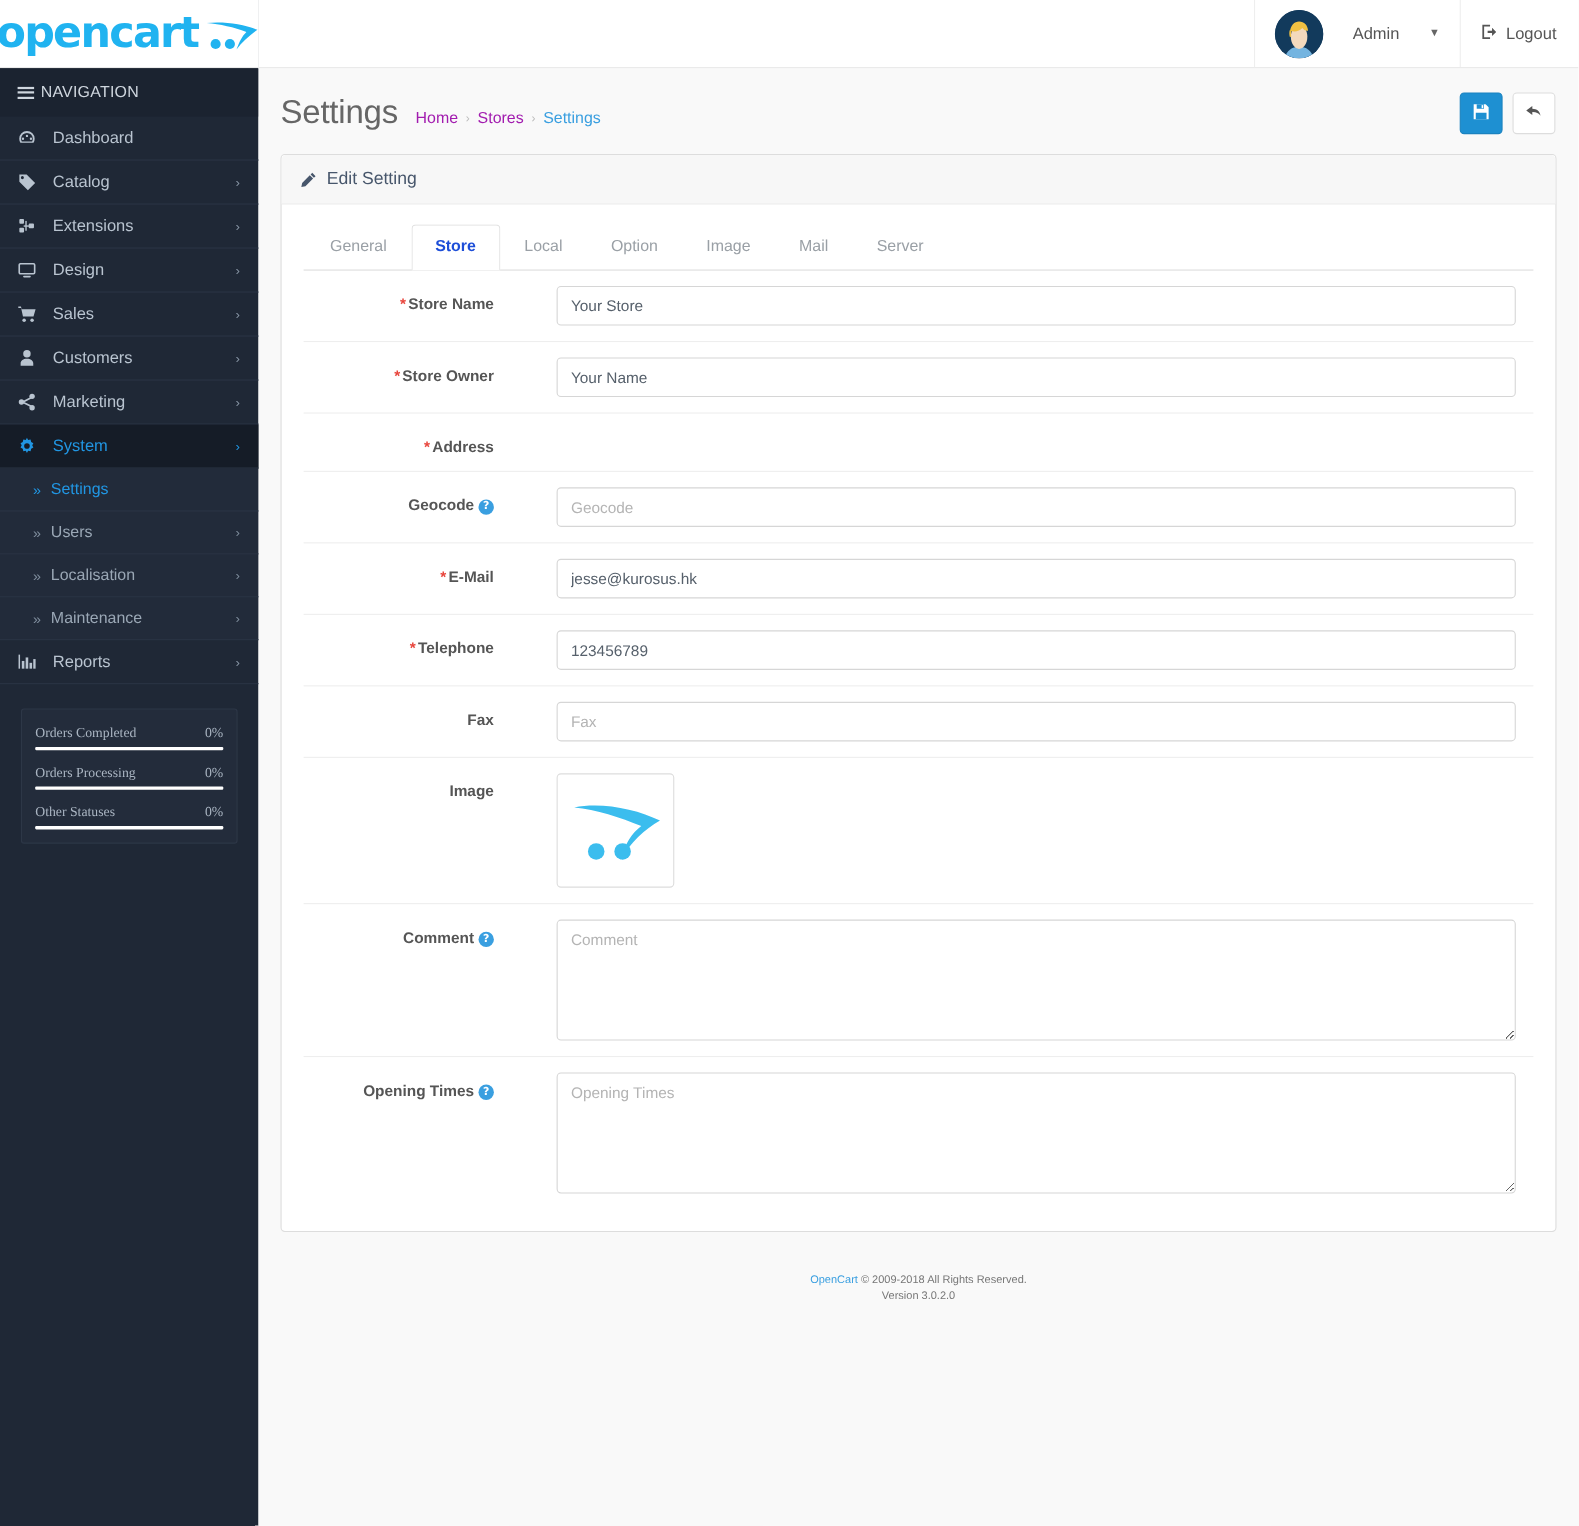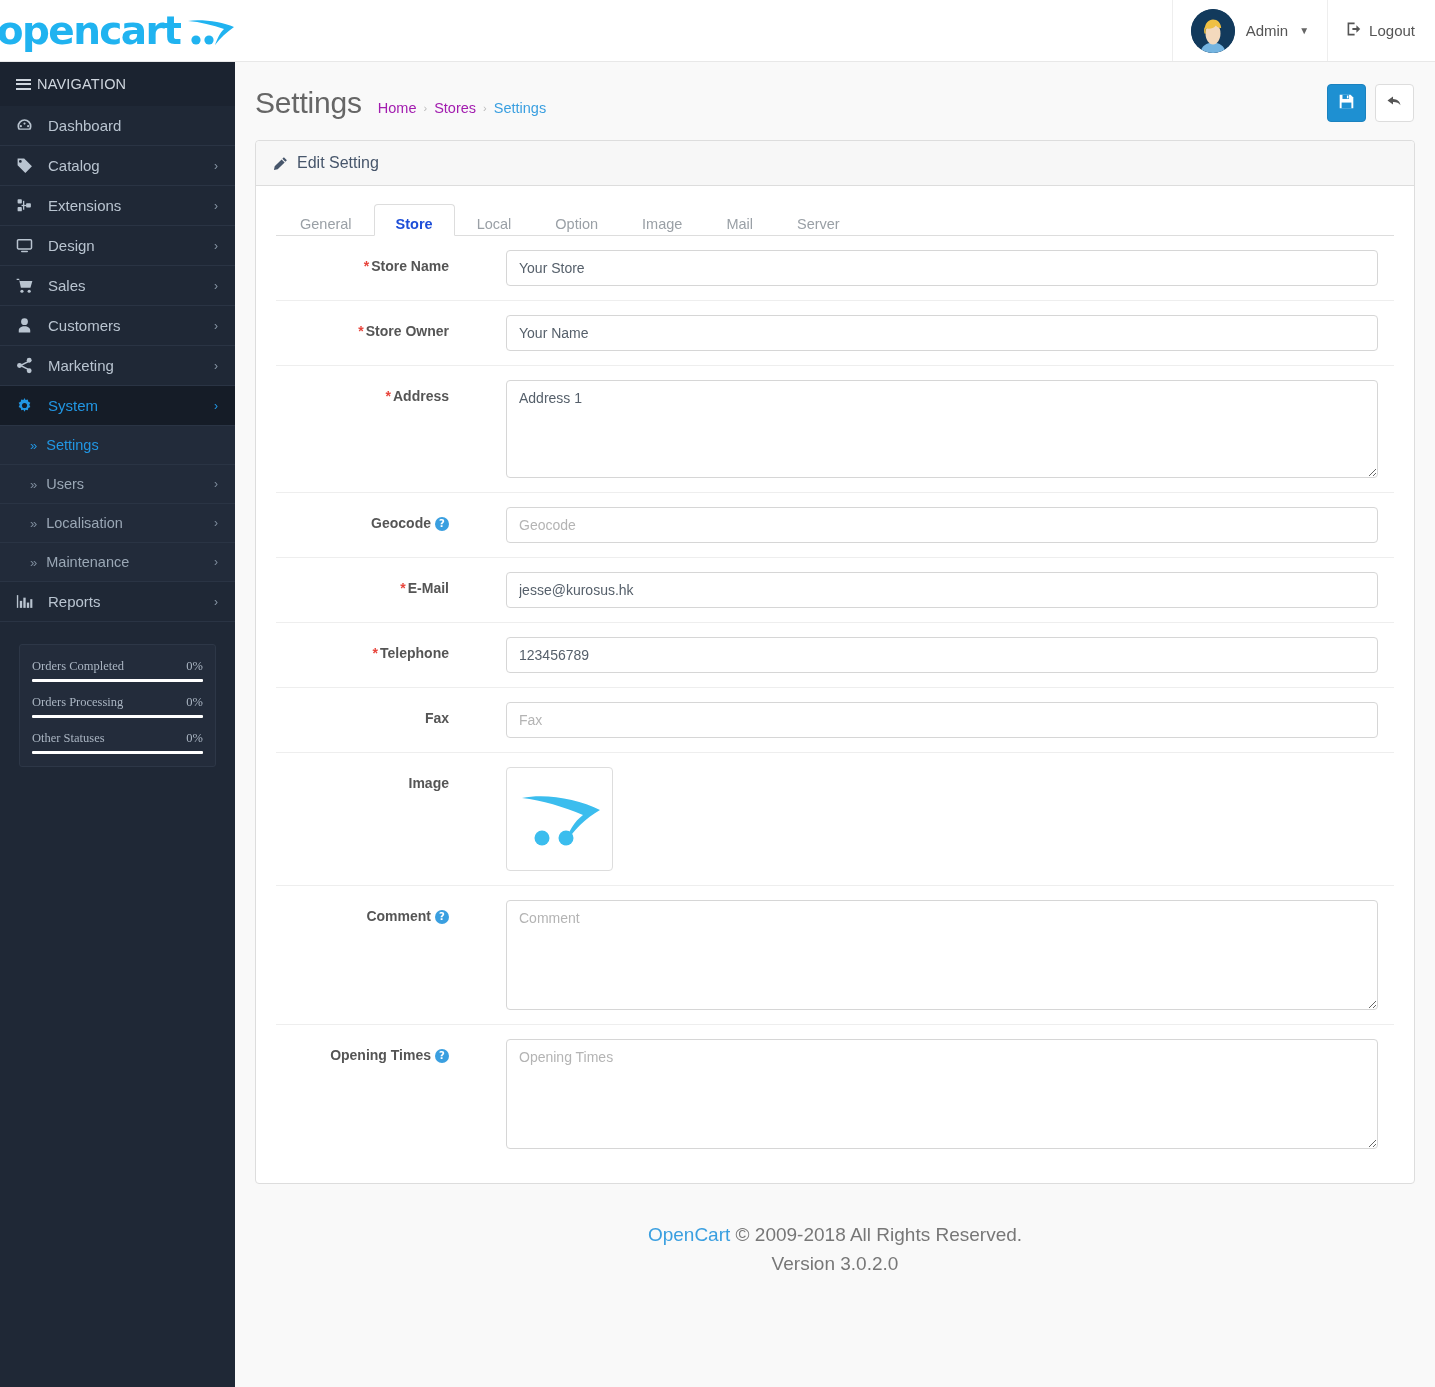--- a/index.html
+++ b/index.html
@@ -93,21 +93,21 @@
   .stat-bar { height: 3px; background: #fff; border-radius: 1px; }
 
   
   #main { flex: 1; display: flex; flex-direction: column; background: #f9f9f9; min-width: 0; }
 
   .topbar {
     height: 62px; background: #fff; border-bottom: 1px solid #e8e8e8;
     display: flex; align-items: stretch; justify-content: flex-end;
   }
   .user-menu {
-    display: flex; align-items: center; gap: 11px;
+    display: flex; align-items: center; gap: 27px;
     padding: 0 18px; border-left: 1px solid #eee; border-right: 1px solid #eee;
     cursor: pointer; color: #555; font-size: 15px;
   }
   .avatar {
     width: 44px; height: 44px; border-radius: 50%; overflow: hidden;
     background: #123a5c; flex: none;
   }
   .logout {
     display: flex; align-items: center; gap: 7px;
     padding: 0 20px 0 18px; color: #555; font-size: 15px; cursor: pointer;
@@ -140,21 +140,21 @@
     height: 45px; background: #f7f7f7; border-bottom: 1px solid #ddd;
     display: flex; align-items: center; padding: 0 17px;
     color: #47566b; font-size: 16px; border-radius: 4px 4px 0 0;
   }
   .panel-head .pencil { margin-right: 9px; display: inline-flex; }
   .panel-body { padding: 18px 20px 20px 20px; }
 
   
   .tabs { display: flex; border-bottom: 1px solid #ddd; padding-left: 2px; }
   .tab {
-    padding: 10px 21px 1px 21px; font-size: 14.5px; color: #9aa0a6;
+    padding: 10px 21px 11px 21px; font-size: 14.5px; color: #9aa0a6;
     cursor: pointer; border: 1px solid transparent; margin-bottom: -1px;
     border-radius: 4px 4px 0 0; line-height: 1.3;
   }
   .tab.active {
     color: #1d4ed8; font-weight: bold; background: #fff;
     border-color: #ddd #ddd #fff #ddd;
   }
 
   
   .form-row {
@@ -185,21 +185,21 @@
   textarea.ta-big { height: 110px; }
   .fld::placeholder { color: #b4b4b4; }
 
   .img-thumb {
     width: 107px; height: 104px; border: 1px solid #ddd; border-radius: 4px;
     background: #fff; display: flex; align-items: center; justify-content: center;
     cursor: pointer;
   }
 
   .footer {
-    text-align: center; font-size: 19px; color: #777;
+    text-align: center; font-size: 10px; color: #777;
     padding: 36px 0 10px 0; line-height: 1.55;
   }
   .footer a { color: #3a9fe0; text-decoration: none; }
   .spacer { flex: 1; }
 </style>
 </head>
 <body>
 
 <div id="app">
 
@@ -480,23 +480,20 @@
             </div>
             <div class="form-ctrl">
               <input class="fld" type="text" value="Your Name" style="">
             </div>
           </div>
 
           <div class="form-row">
             <div class="form-label">
               <span class="req">*</span><span>Address</span>
             </div>
-            <div class="form-ctrl">
-              <textarea class="fld ta-addr" style="">Address 1</textarea>
-            </div>
           </div>
 
           <div class="form-row">
             <div class="form-label">
               <span>Geocode</span><span class="help-icon">?</span>
             </div>
             <div class="form-ctrl">
               <input class="fld" type="text" placeholder="Geocode" style="">
             </div>
           </div>

